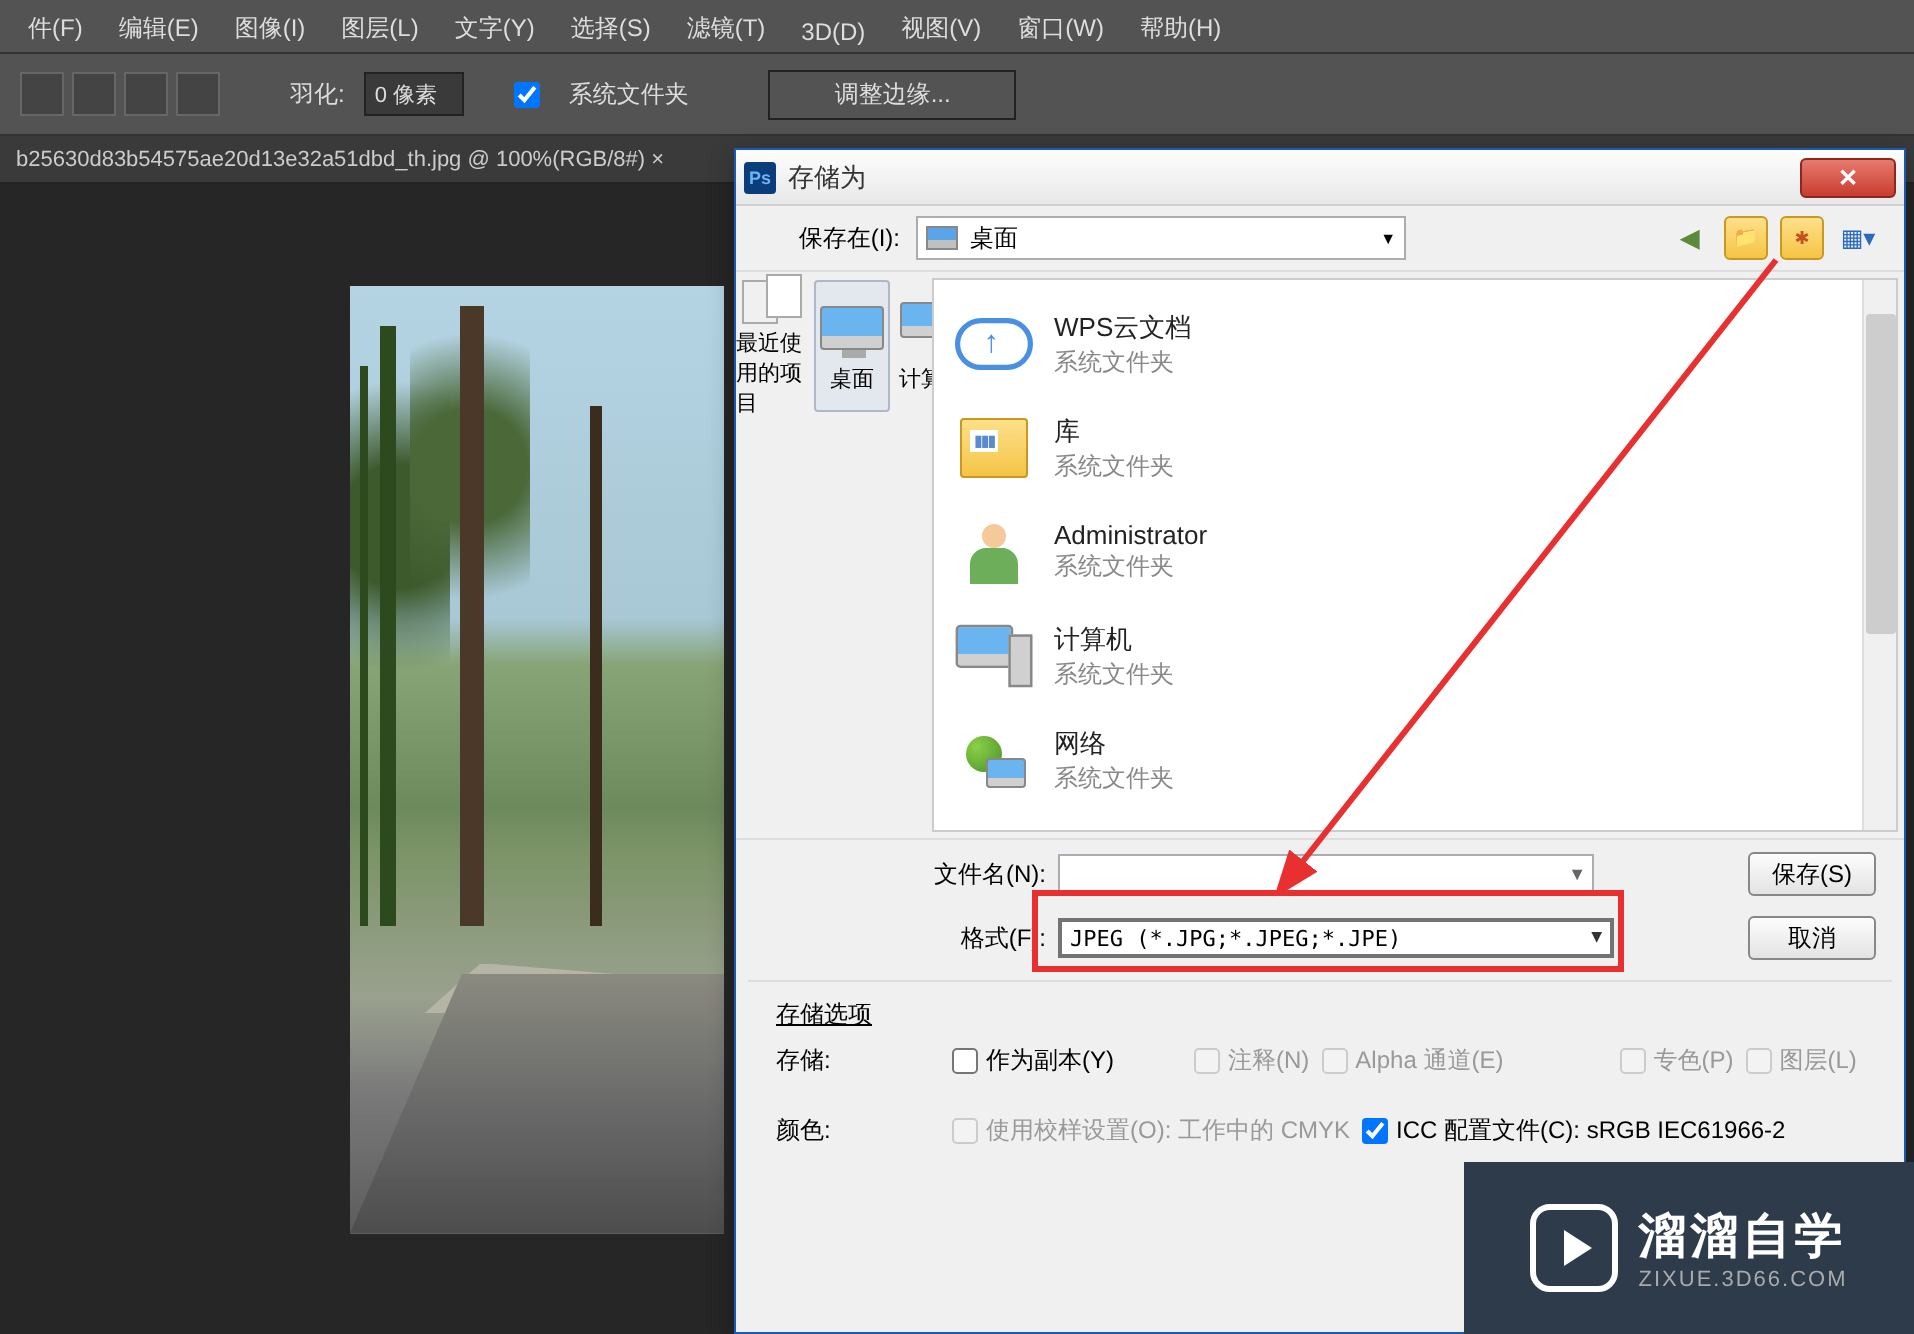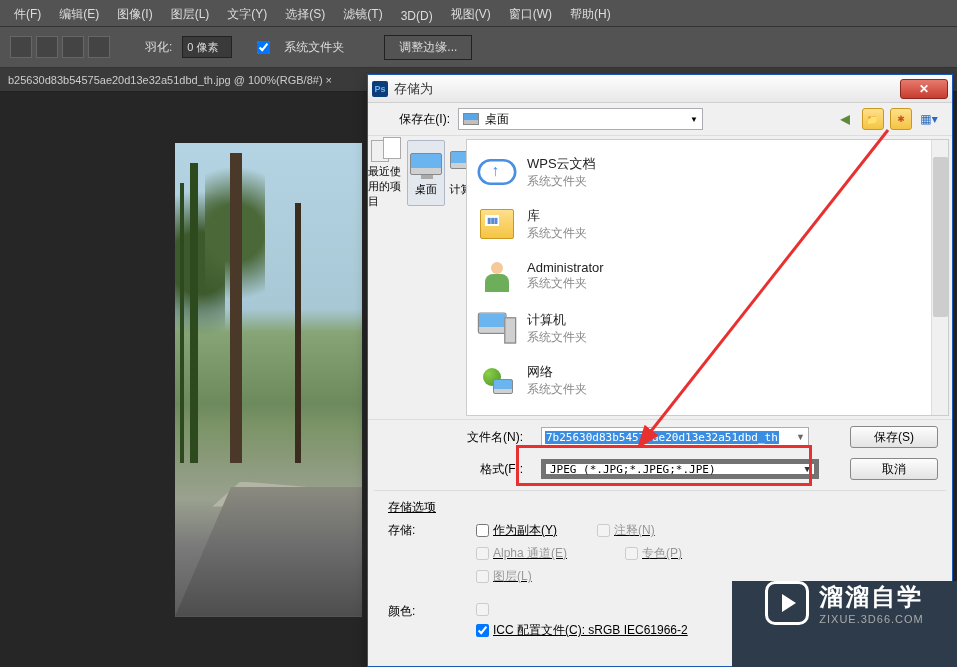--- a/index.html
+++ b/index.html
@@ -9,21 +9,21 @@
     .menubar { height: 26px; background: #535353; display: flex; align-items: flex-end; padding: 0 6px; gap: 2px; color: #ddd; font-size: 12px; }
     .menubar span { padding: 3px 8px; cursor: default; }
     
     
     .options-bar { height: 42px; background: #535353; border-top: 1px solid #333; border-bottom: 1px solid #333; display: flex; align-items: center; padding: 0 10px; gap: 10px; color: #ddd; font-size: 12px; }
     .opt-icon { width: 22px; height: 22px; border: 1px solid #666; background: #444; display: inline-block; }
     .opt-icons { display: flex; gap: 4px; }
     .feather-label { margin-left: 25px; }
     .feather-input { width: 50px; height: 22px; background: #3a3a3a; border: 1px solid #222; color: #ddd; font-size: 11px; padding: 0 4px; }
     .chk-alias { margin: 0 4px 0 15px; }
-    .refine-btn { padding: 3px 14px; background: #535353; border: 1px solid #222; color: #ddd; font-size: 12px; }
+    .refine-btn { padding: 3px 32px; background: #535353; border: 1px solid #222; color: #ddd; font-size: 12px; }
     
     
     .doc-tab { height: 24px; background: #3a3a3a; display: flex; align-items: center; padding: 0 8px; border-bottom: 1px solid #222;}
     .doc-tab-text { color: #ccc; font-size: 11px; }
     
     
     .canvas-area { position: absolute; top: 92px; left: 0; right: 0; bottom: 0; background: #262626; display: flex; align-items: center; justify-content: flex-start; padding-left: 175px;}
     .photo { width: 187px; height: 474px; background: linear-gradient(to bottom, #b5d4e3 0%, #a8c8d6 35%, #86a475 40%, #6d8a5d 55%, #7c9468 60%, #9aa18f 75%, #7a7a7a 85%, #5c5c5c 100%); position: relative; overflow: hidden; }
     .tree { position: absolute; background: #2d4a1f; }
     .tree1 { left: 5px; top: 40px; width: 4px; height: 280px; }
@@ -84,41 +84,41 @@
     .net-icon .globe { position: absolute; width: 18px; height: 18px; background: radial-gradient(circle at 30% 30%, #8ad048, #4a9028); border-radius: 50%; left: 2px; top: 2px;}
     .net-icon .mon2 { position: absolute; width: 20px; height: 15px; background: linear-gradient(to bottom, #6ab5f0 70%, #d0d0d0 70%); border: 1px solid #888; right: 0; bottom: 0; border-radius: 2px;}
     .lib-icon { width: 34px; height: 30px; background: linear-gradient(to bottom, #fde08a, #f5c445); border-radius: 2px; border: 1px solid #c89820; position: relative;}
     .lib-icon::after { content: '▮▮▮'; position: absolute; top: 5px; left: 4px; font-size: 8px; color: #5a8ad0; letter-spacing: -1px; background: white; padding: 1px 2px;}
     
     
     .arrow-svg { position: absolute; pointer-events: none; z-index: 50; }
     
     
     .field-rows { padding: 6px 10px 4px 10px; display: flex; flex-direction: column; gap: 10px; }
-    .field-row { display: flex; align-items: center; gap: 18px; }
+    .field-row { display: flex; align-items: center; gap: 6px; }
     .field-label { width: 145px; text-align: right; }
     .filename-input { width: 268px; height: 20px; border: 1px solid #abadb3; background: white; padding: 0 3px; display: flex; align-items: center; }
     .filename-input .selected { background: #3a8de0; color: white; font-family: monospace; font-size: 11px; padding: 0 1px;}
     .filename-input .caret { margin-left: auto; color: #666; font-size: 9px; }
-    .right-btn { width: 88px; height: 22px; border: 1px solid #888; background: linear-gradient(to bottom, #fdfdfd, #e3e3e3); border-radius: 3px; font-size: 12px; margin-left: auto; margin-right: 4px;}
-    .format-select { width: 278px; height: 20px; border: 5px solid #737373; background: white; font-family: monospace; font-size: 11px; padding: 0 4px; display: flex; align-items: center; }
+    .right-btn { width: 64px; height: 22px; border: 1px solid #888; background: linear-gradient(to bottom, #fdfdfd, #e3e3e3); border-radius: 3px; font-size: 12px; margin-left: auto; margin-right: 4px;}
+    .format-select { width: 278px; height: 20px; border: 2px solid #737373; background: white; font-family: monospace; font-size: 11px; padding: 0 4px; display: flex; align-items: center; }
     .format-select .caret { margin-left: auto; font-size: 9px; color: #333;}
     .red-box { position: absolute; border: 3px solid #e83030; pointer-events: none; z-index: 40; }
     
     
     .options-section { padding: 8px 14px; display: flex; flex-direction: column; gap: 6px; border-top: 1px solid #ddd; margin: 0 6px;}
     .opts-row { display: flex; gap: 28px; align-items: flex-start; }
     .opts-label { width: 60px; font-size: 12px; }
-    .opts-cols { display: flex; flex-direction: column; gap: 6px; flex: 1; text-decoration: underline;}
+    .opts-cols { display: flex; flex-direction: row; gap: 6px; flex: 1;}
     .opts-inner-row { display: flex; gap: 40px; }
     .chk { display: flex; align-items: center; gap: 4px; font-size: 12px; }
     .chk input { width: 13px; height: 13px; }
     
     
-    .watermark { position: absolute; bottom: 0; right: 0; width: 225px; height: 86px; background: #2d3b4a; display: flex; justify-content: center; gap: 10px; z-index: 100; color: white;}
+    .watermark { position: absolute; bottom: 0; right: 0; width: 225px; height: 86px; background: #2d3b4a; display: flex; align-items: center; justify-content: center; gap: 10px; z-index: 100; color: white;}
     .wm-logo { width: 44px; height: 44px; border: 3px solid white; border-radius: 10px; display: flex; align-items: center; justify-content: center;}
     .wm-play { width: 0; height: 0; border-left: 14px solid white; border-top: 9px solid transparent; border-bottom: 9px solid transparent; margin-left: 4px;}
     .wm-text { display: flex; flex-direction: column; }
     .wm-cn { font-size: 24px; font-weight: bold; letter-spacing: 2px;}
     .wm-en { font-size: 11px; letter-spacing: 1px; color: #aaa;}
   </style>
 </head>
 <body>
 
 <div class="menubar">
@@ -281,21 +281,20 @@
       <div class="scrollbar">
           <div class="scroll-thumb"></div>
         </div>
     </div>
   </div>
 
   <div class="field-rows">
     <div class="field-row">
       <span class="field-label">文件名(N):</span>
       <div class="filename-input">
-        <span class="selected">7b25630d83b54575ae20d13e32a51dbd_th</span>
         <span class="caret">▼</span>
       </div>
       <button class="right-btn">保存(S)</button>
     </div>
     <div class="field-row">
       <span class="field-label">格式(F):</span>
       <div class="format-select">
         <span>JPEG (*.JPG;*.JPEG;*.JPE)</span>
         <span class="caret">▼</span>
       </div>
@@ -335,20 +334,21 @@
             <span>图层(L)</span>
           </label>
       </div>
     </div>
     <div style="height:6px;"></div>
     <div class="opts-row">
       <span class="opts-label">颜色:</span>
       <div class="opts-cols">
         <label class="chk" style="color:#999">
             <input type="checkbox" disabled="" style="">
+            <span>使用校样设置(O):  工作中的 CMYK</span>
           </label>
         <label class="chk">
             <input type="checkbox" checked="" style="">
             <span>ICC 配置文件(C):  sRGB IEC61966-2</span>
           </label>
       </div>
     </div>
 
   </div>
 

